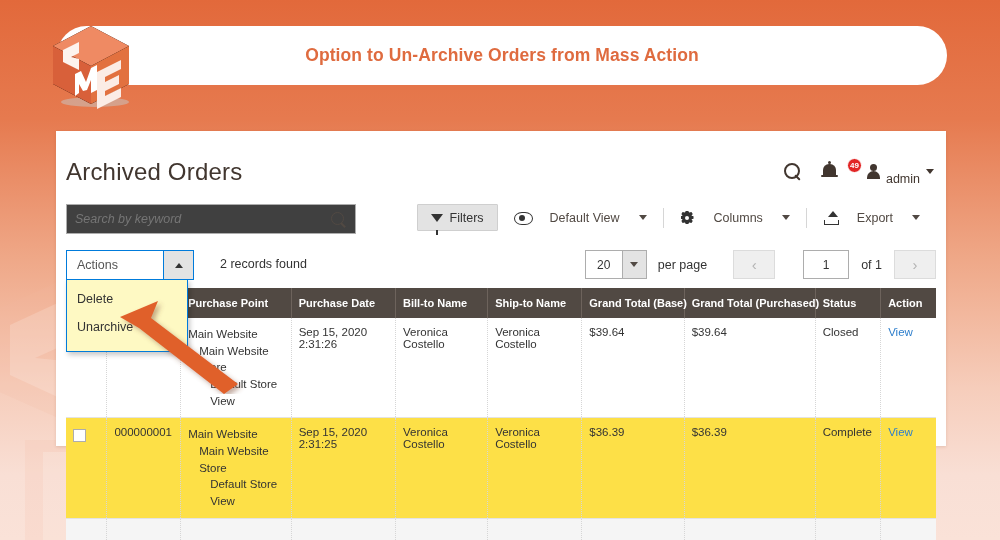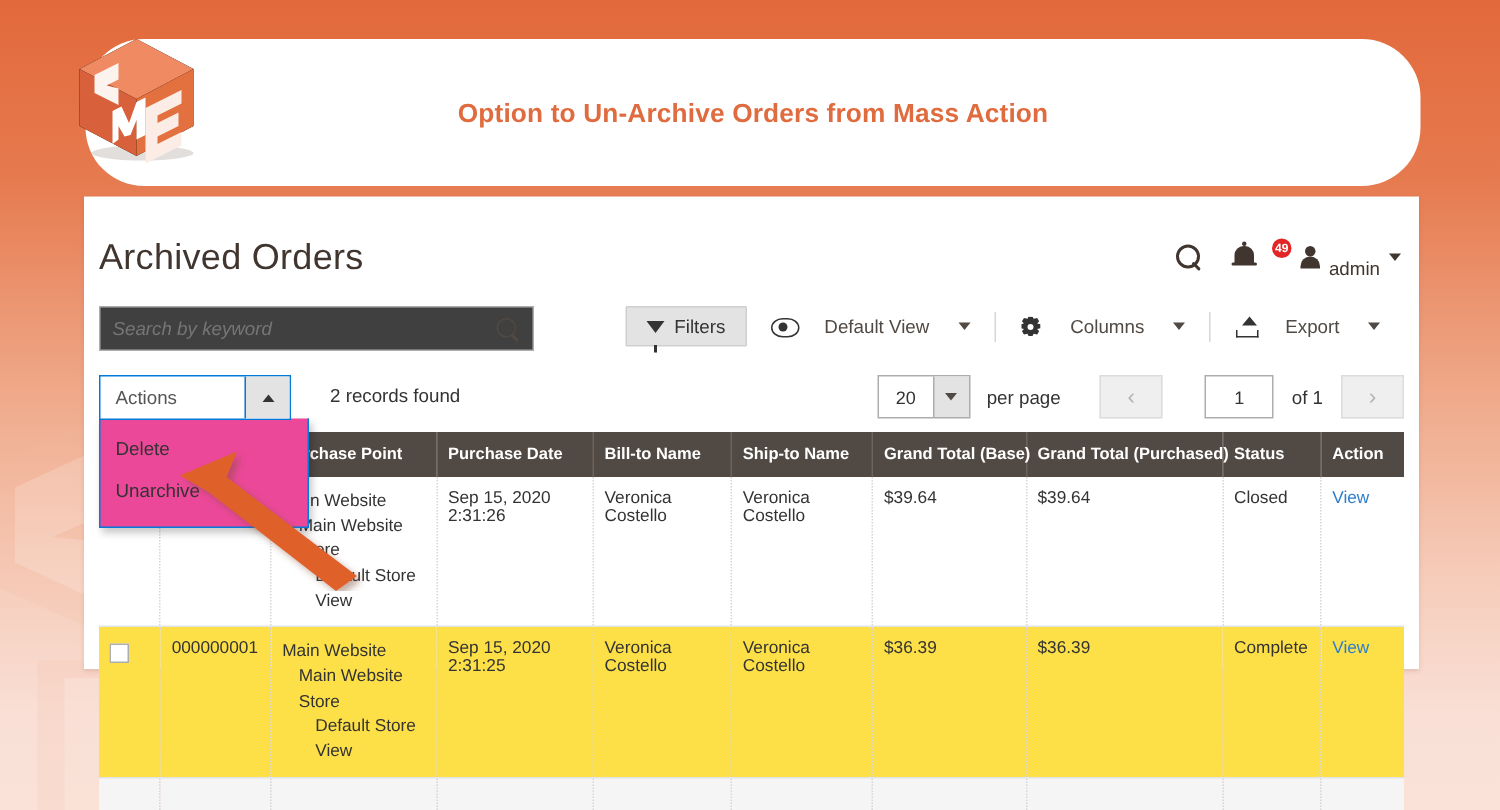--- a/index.html
+++ b/index.html
@@ -12,21 +12,21 @@
   }
 
   
   .watermark {
     position:absolute; left:-35px; bottom:-30px;
     width:330px; height:300px; opacity:.30; pointer-events:none;
   }
 
   
   .banner {
-    position:absolute; left:57px; top:26px; width:890px; height:98px;
+    position:absolute; left:57px; top:26px; width:890px; height:59px;
     background:#fff; border-radius:39px;
     display:flex; align-items:center; justify-content:center;text-align:center;
   }
   .banner-title {
     font-size:17.5px; font-weight:bold; color:#df6b3f; letter-spacing:.1px;
     white-space:nowrap;
   }
   .logo {
     position:absolute; left:45px; top:20px; width:92px; height:92px; z-index:5;
   }
@@ -154,22 +154,22 @@
     position:absolute; left:10px; top:119px; width:128px; height:30px;
     border:1px solid #007bdb; background:#fff; display:flex; align-items:center; z-index:30;
   }
   .actions-label { flex:1; padding-left:10px; font-size:12.5px; color:#555; }
   .actions-toggle {
     width:30px; height:28px; background:#e3e3e3; border-left:1px solid #007bdb;
     display:flex; align-items:center; justify-content:center;
   }
   .caret-up { width:0;height:0;border-left:4px solid transparent;border-right:4px solid transparent;border-bottom:5px solid #333; }
   .actions-menu {
-    position:absolute; left:10px; top:148px; width:140px;
-    background:#ec4899; border:1px solid #007bdb; border-top:none; z-index:29;
+    position:absolute; left:10px; top:148px; width:122px;
+    background:#fef9c3; border:1px solid #007bdb; border-top:none; z-index:29;
     padding:6px 0 10px 0; box-shadow:2px 3px 5px rgba(0,0,0,.22);
   }
   .actions-menu-item { padding:7px 10px; font-size:12.5px; color:#333; }
   .records-found { position:absolute; left:164px; top:126px; font-size:12.5px; color:#333; }
 
   
   .pager { position:absolute; right:10px; top:119px; display:flex; align-items:center; }
   .per-page-sel {
     width:62px; height:29px; border:1px solid #adadad; background:#fff;
     display:flex; align-items:center;

